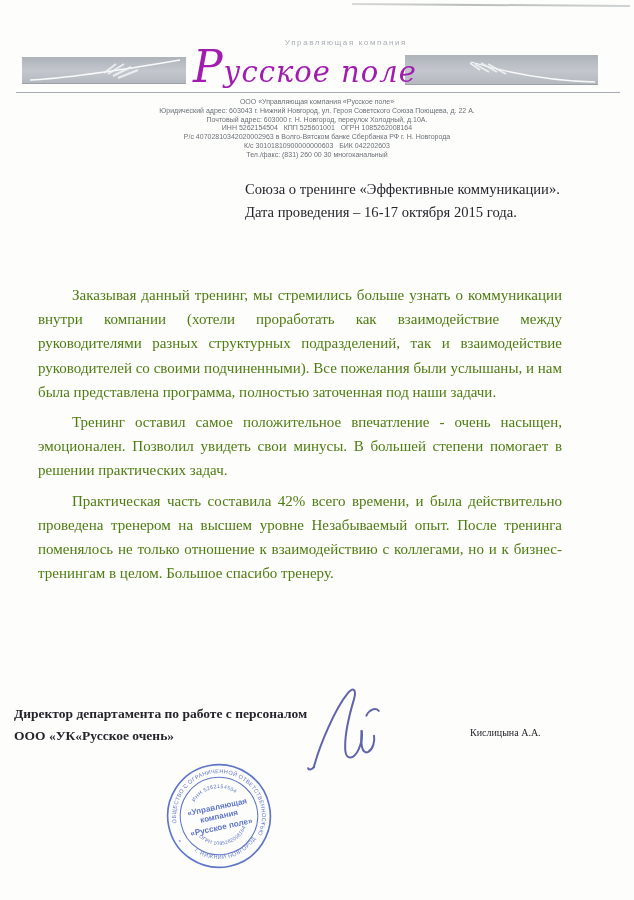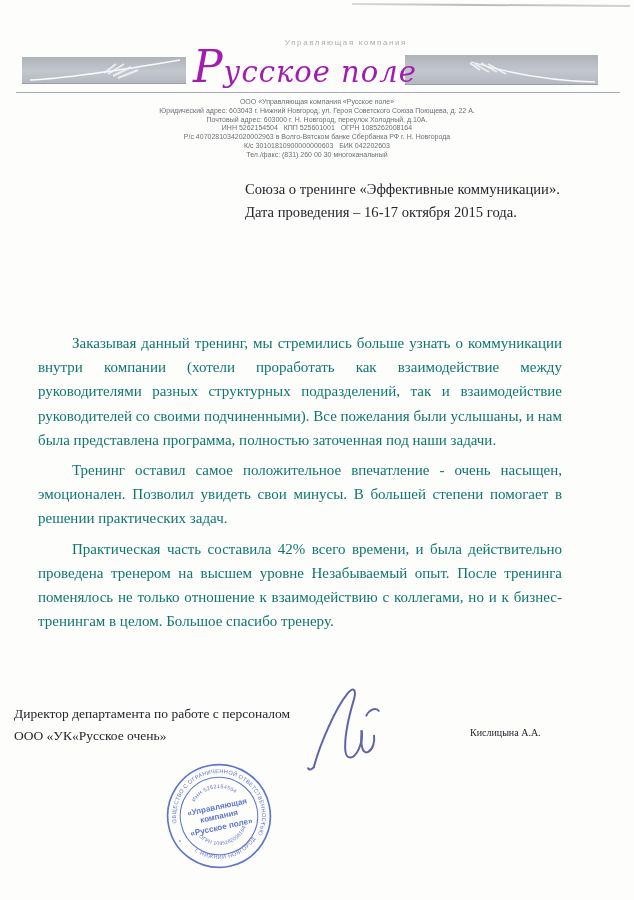--- a/index.html
+++ b/index.html
@@ -27,25 +27,25 @@
   .header-rule{position:absolute;left:16px;right:14px;top:92px;height:1px;background:#a7acb2;}
 
   .details{position:absolute;left:0;right:0;top:98px;text-align:center;
            font-family:"Liberation Sans",sans-serif;font-size:7px;line-height:8.8px;color:#6b7076;}
 
   
   .title-block{position:absolute;left:245px;top:178px;font-size:14.6px;line-height:23px;color:#26262e;}
 
   
   .body-text{position:absolute;left:38px;top:283px;width:524px;font-size:15px;line-height:24.2px;
-             text-align:justify;color:#0f766e;margin-top:48px;}
+             text-align:justify;color:#4d7c0f;}
   .body-text p{margin:0 0 6px 0;text-indent:34px;}
 
   
-  .sign-left{position:absolute;left:14px;top:703px;font-size:13.5px;line-height:21.5px;color:#24242c;}
+  .sign-left{position:absolute;left:14px;top:703px;font-size:13.5px;line-height:21.5px;color:#24242c;font-weight:bold;}
   .sign-name{position:absolute;left:470px;top:727px;font-size:10px;color:#24242c;}
   .signature-wrap{position:absolute;left:300px;top:686px;width:106px;height:86px;}
   .signature-wrap svg{width:100%;height:100%;}
 
   
   .stamp{position:absolute;left:160px;top:760px;width:118px;height:112px;
          transform:rotate(-12deg);opacity:.82;}
   .stamp svg{width:100%;height:100%;}
   .stamp text{font-family:"Liberation Sans",sans-serif;}
 </style>

